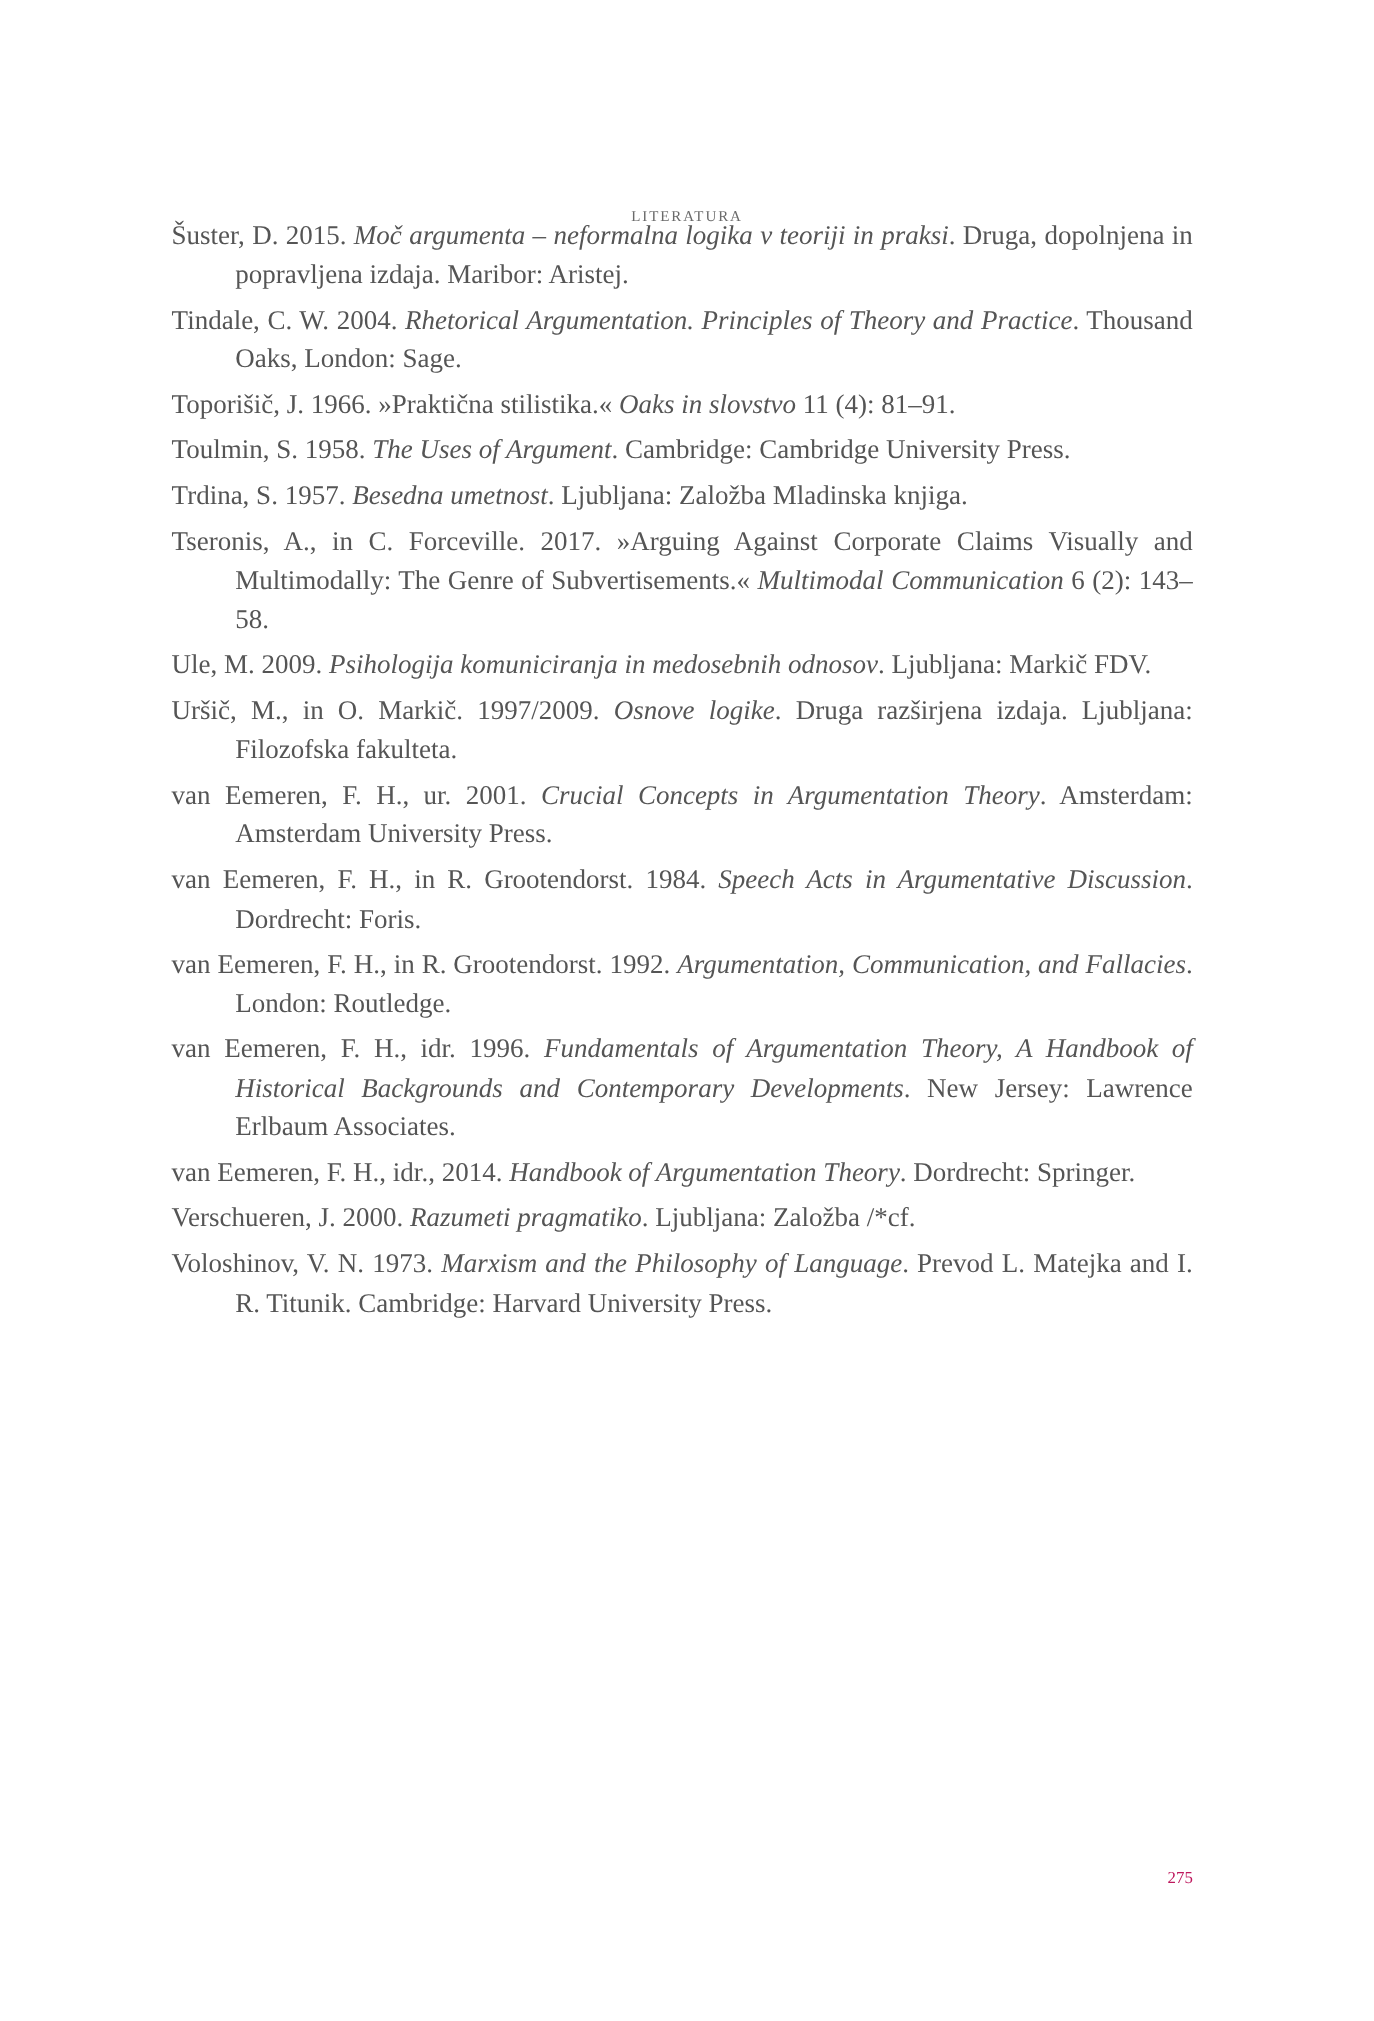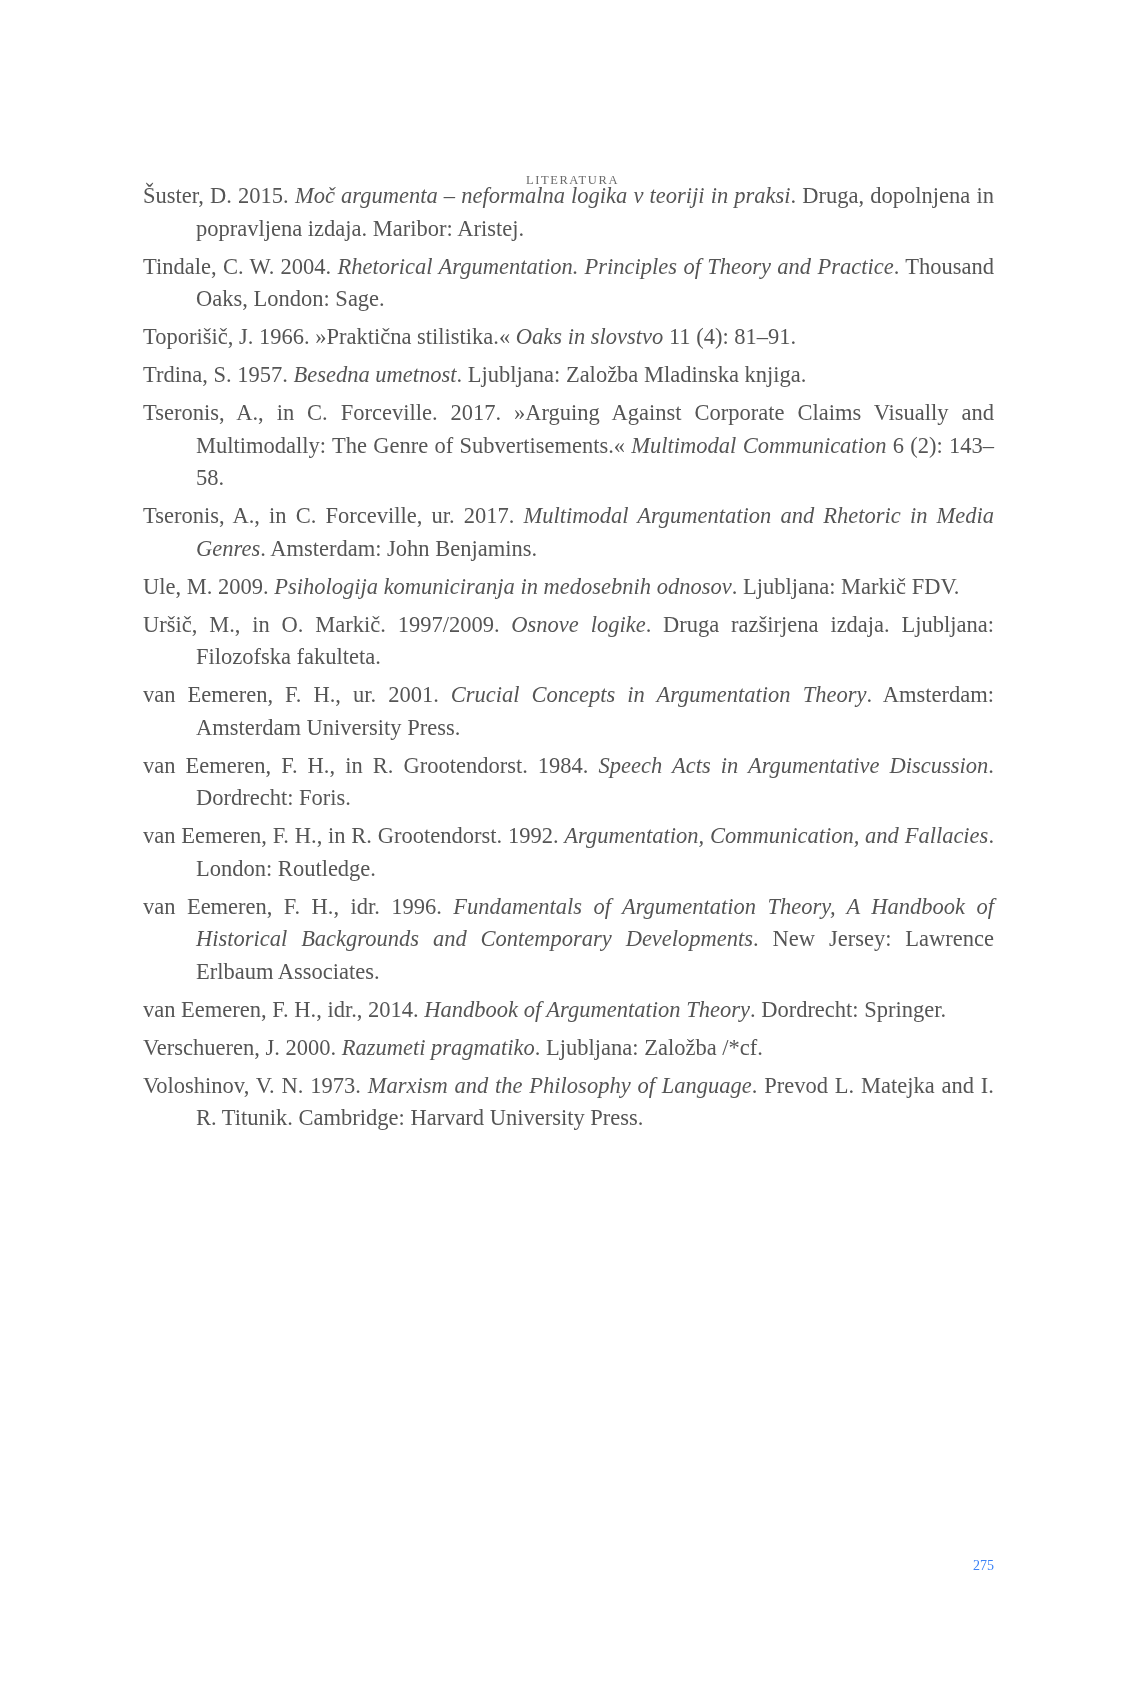--- a/index.html
+++ b/index.html
@@ -23,35 +23,35 @@
     font-size: 22.5px;
     line-height: 32.5px;
     text-align: justify;
     padding-left: 53px;
     text-indent: -53px;
     margin: 0 0 5.5px 0;
   }
   .bib li i { }
   .folio {
     position: absolute; top: 1558px; left: 960px; width: 34px;
-    text-align: right; font-size: 14px; color: #3b82f6;
+    text-align: right; font-size: 14px; color: #be185d;
   }
 </style>
 </head>
 <body>
 
 <div class="running-head">LITERATURA</div>
 
 <ul class="bib" id="bib">
     <li><span>Šuster, D. 2015. </span><i>Moč argumenta – neformalna logika v teoriji in praksi</i><span>. Druga, dopolnjena in popravljena izdaja. Maribor: Aristej.</span></li>
     <li><span>Tindale, C. W. 2004. </span><i>Rhetorical Argumentation. Principles of Theory and Practice</i><span>. Thousand Oaks, London: Sage.</span></li>
     <li><span>Toporišič, J. 1966. »Praktična stilistika.« </span><i>Oaks in slovstvo</i><span> 11 (4): 81–91.</span></li>
+    <li><span>Toulmin, S. 1958. </span><i>The Uses of Argument</i><span>. Cambridge: Cambridge University Press.</span></li>
     <li><span>Trdina, S. 1957. </span><i>Besedna umetnost</i><span>. Ljubljana: Založba Mladinska knjiga.</span></li>
     <li><span>Tseronis, A., in C. Forceville. 2017. »Arguing Against Corporate Claims Visually and Multimodally: The Genre of Subvertisements.« </span><i>Multimodal Communication</i><span> 6 (2): 143–58.</span></li>
-    <li><span>Tseronis, A., in C. Forceville, ur. 2017. </span><i>Multimodal Argumentation and Rhetoric in Media Genres</i><span>. Amsterdam: John Benjamins.</span></li>
     <li><span>Ule, M. 2009. </span><i>Psihologija komuniciranja in medosebnih odnosov</i><span>. Ljubljana: Markič FDV.</span></li>
     <li><span>Uršič, M., in O. Markič. 1997/2009. </span><i>Osnove logike</i><span>. Druga razširjena izdaja. Ljubljana: Filozofska fakulteta.</span></li>
     <li><span>van Eemeren, F. H., ur. 2001. </span><i>Crucial Concepts in Argumentation Theory</i><span>. Amsterdam: Amsterdam University Press.</span></li>
     <li><span>van Eemeren, F. H., in R. Grootendorst. 1984. </span><i>Speech Acts in Argumentative Discussion</i><span>. Dordrecht: Foris.</span></li>
     <li><span>van Eemeren, F. H., in R. Grootendorst. 1992. </span><i>Argumentation, Communication, and Fallacies</i><span>. London: Routledge.</span></li>
     <li><span>van Eemeren, F. H., idr. 1996. </span><i>Fundamentals of Argumentation Theory, A Handbook of Historical Backgrounds and Contemporary Developments</i><span>. New Jersey: Lawrence Erlbaum Associates.</span></li>
     <li><span>van Eemeren, F. H., idr., 2014. </span><i>Handbook of Argumentation Theory</i><span>. Dordrecht: Springer.</span></li>
     <li><span>Verschueren, J. 2000. </span><i>Razumeti pragmatiko</i><span>. Ljubljana: Založba /*cf.</span></li>
     <li><span>Voloshinov, V. N. 1973. </span><i>Marxism and the Philosophy of Language</i><span>. Prevod L. Matejka and I. R. Titunik. Cambridge: Harvard University Press.</span></li>
   </ul>

